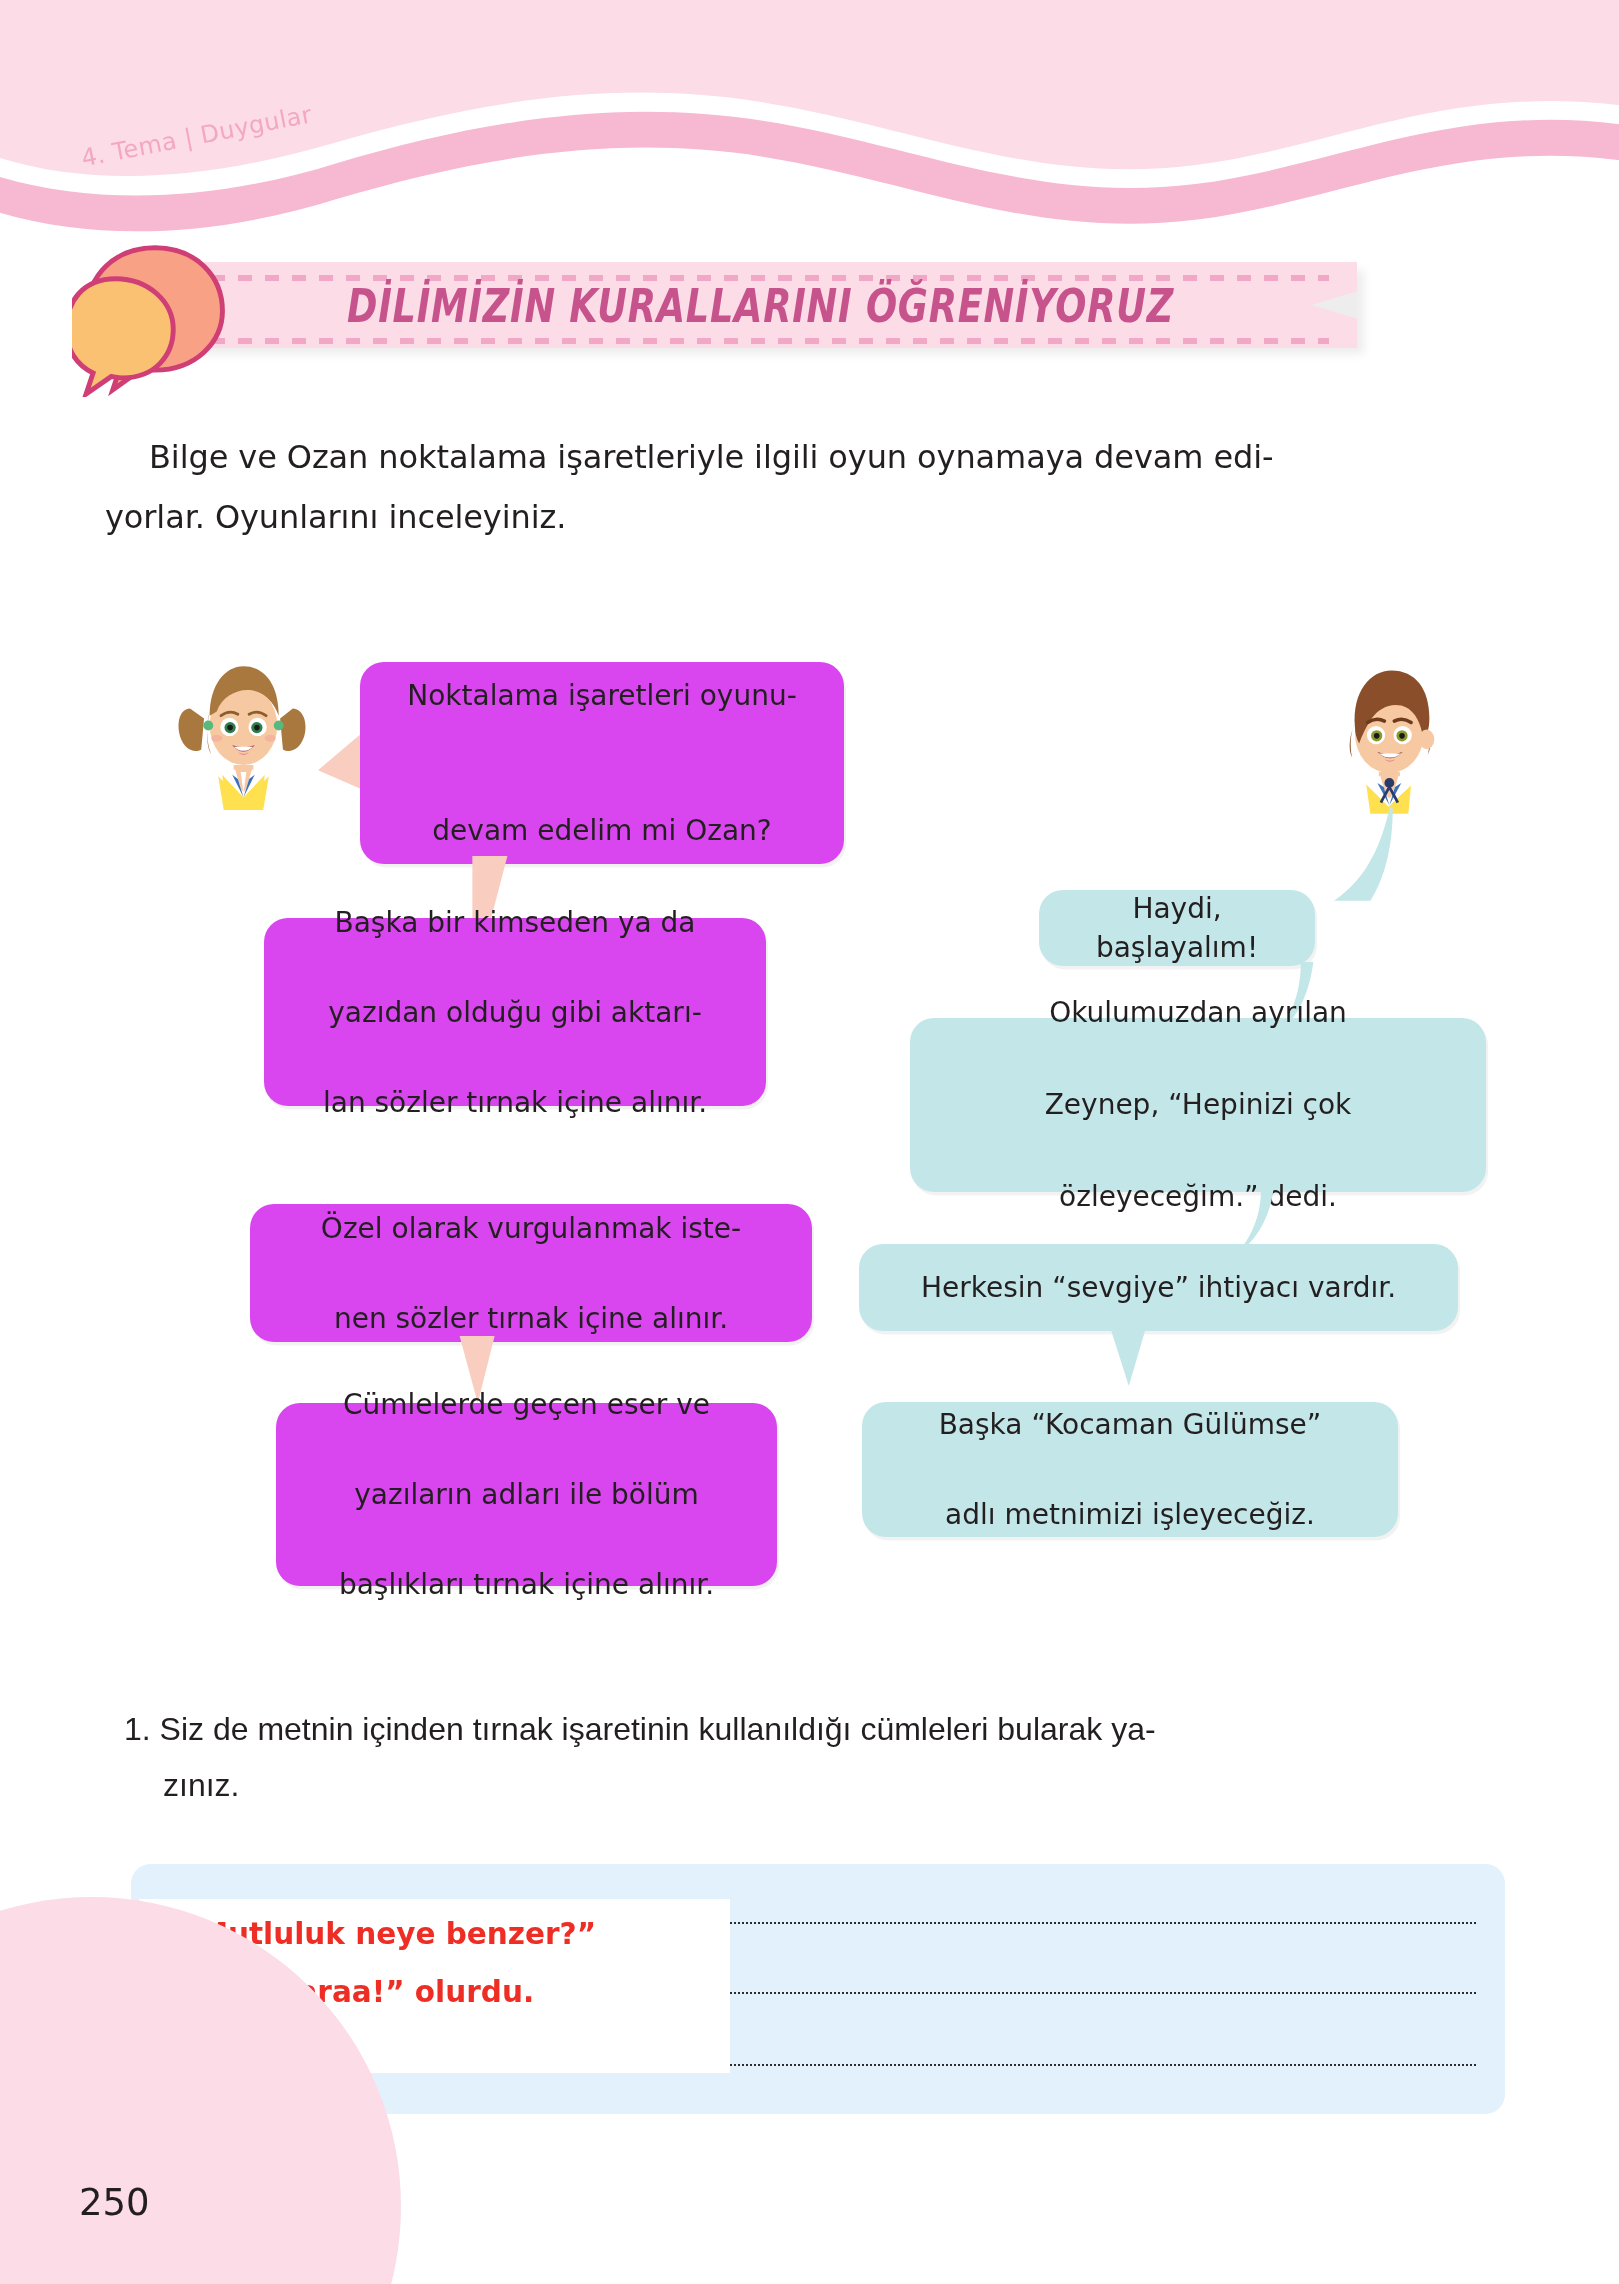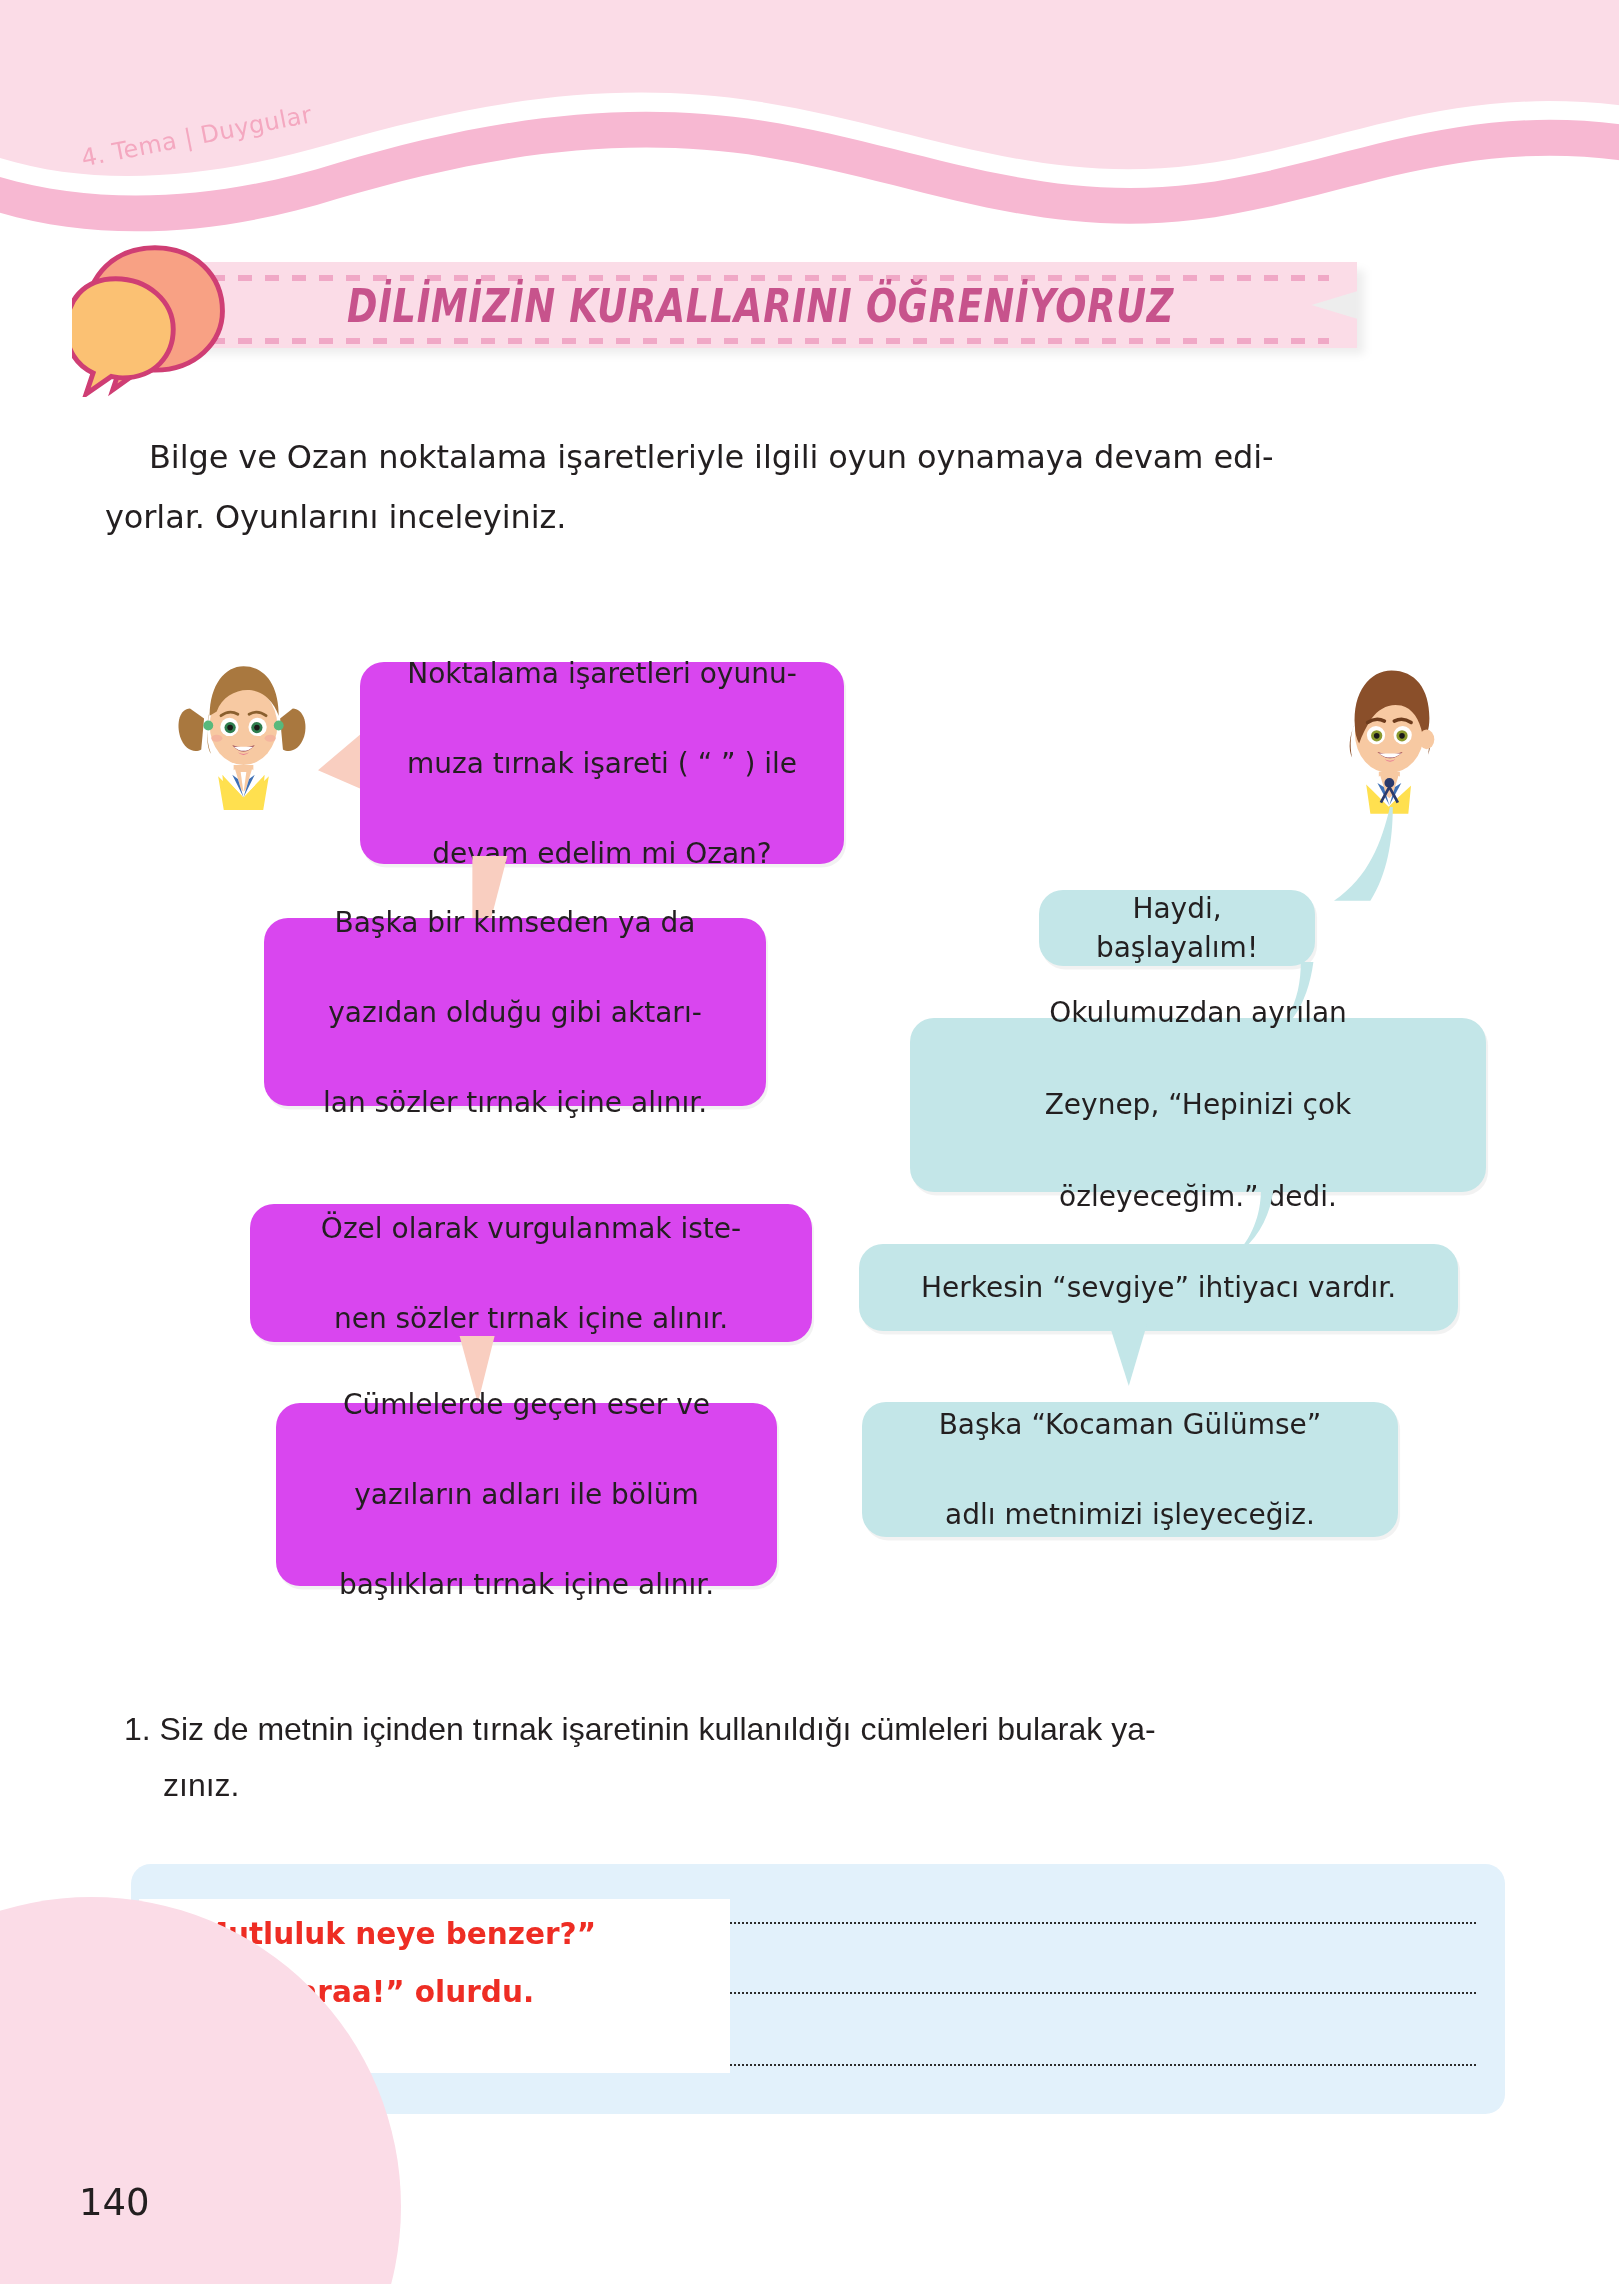--- a/index.html
+++ b/index.html
@@ -327,21 +327,21 @@
     <path d="M96,162 q8,8 16,0 q-8,5 -16,0 Z" fill="#e87b93"></path>
     <ellipse cx="156" cy="134" rx="11" ry="14" fill="#f7c9a2"></ellipse>
   </svg>
 
   <svg style="position:absolute; left:318px; top:724px;" width="56" height="77" viewBox="0 0 80 110">
     <path d="M78,0 L78,100 L0,66 Z" fill="#f9cec0"></path>
   </svg>
   <div class="bubble pink" style="left:360px; top:662px; width:484px; height:202px;">
     <span style="font-size:28px; line-height:45px;">
       <span>Noktalama işaretleri oyunu-</span><br>
-      <span>muza tırnak işareti ( “ ” ) ile</span><br>
+      <br>
       <span>devam edelim mi Ozan?</span>
     </span>
   </div>
 
   <svg style="position:absolute; left:464px; top:856px;" width="49" height="77" viewBox="0 0 70 110">
     <path d="M12,100 L12,0 L62,0 L36,100 Z" fill="#f9cec0"></path>
   </svg>
   <div class="bubble pink" style="left:264px; top:918px; width:502px; height:188px;">
     <span style="font-size:28px; line-height:45px;">
       <span>Başka bir kimseden ya da</span><br>
@@ -437,16 +437,16 @@
       <span class="arrow">➤</span>
       <span>“Bulutlaraa!” olurdu.</span>
     </div>
     <div class="ans-item ai3">
       <span class="arrow">➤</span>
       <span>“duygu”</span>
     </div>
   </div>
 
   <div class="corner-blob"></div>
-  <div class="page-no">140</div>
+  <div class="page-no">250</div>
 
 </div>
 
 
 </body></html>

